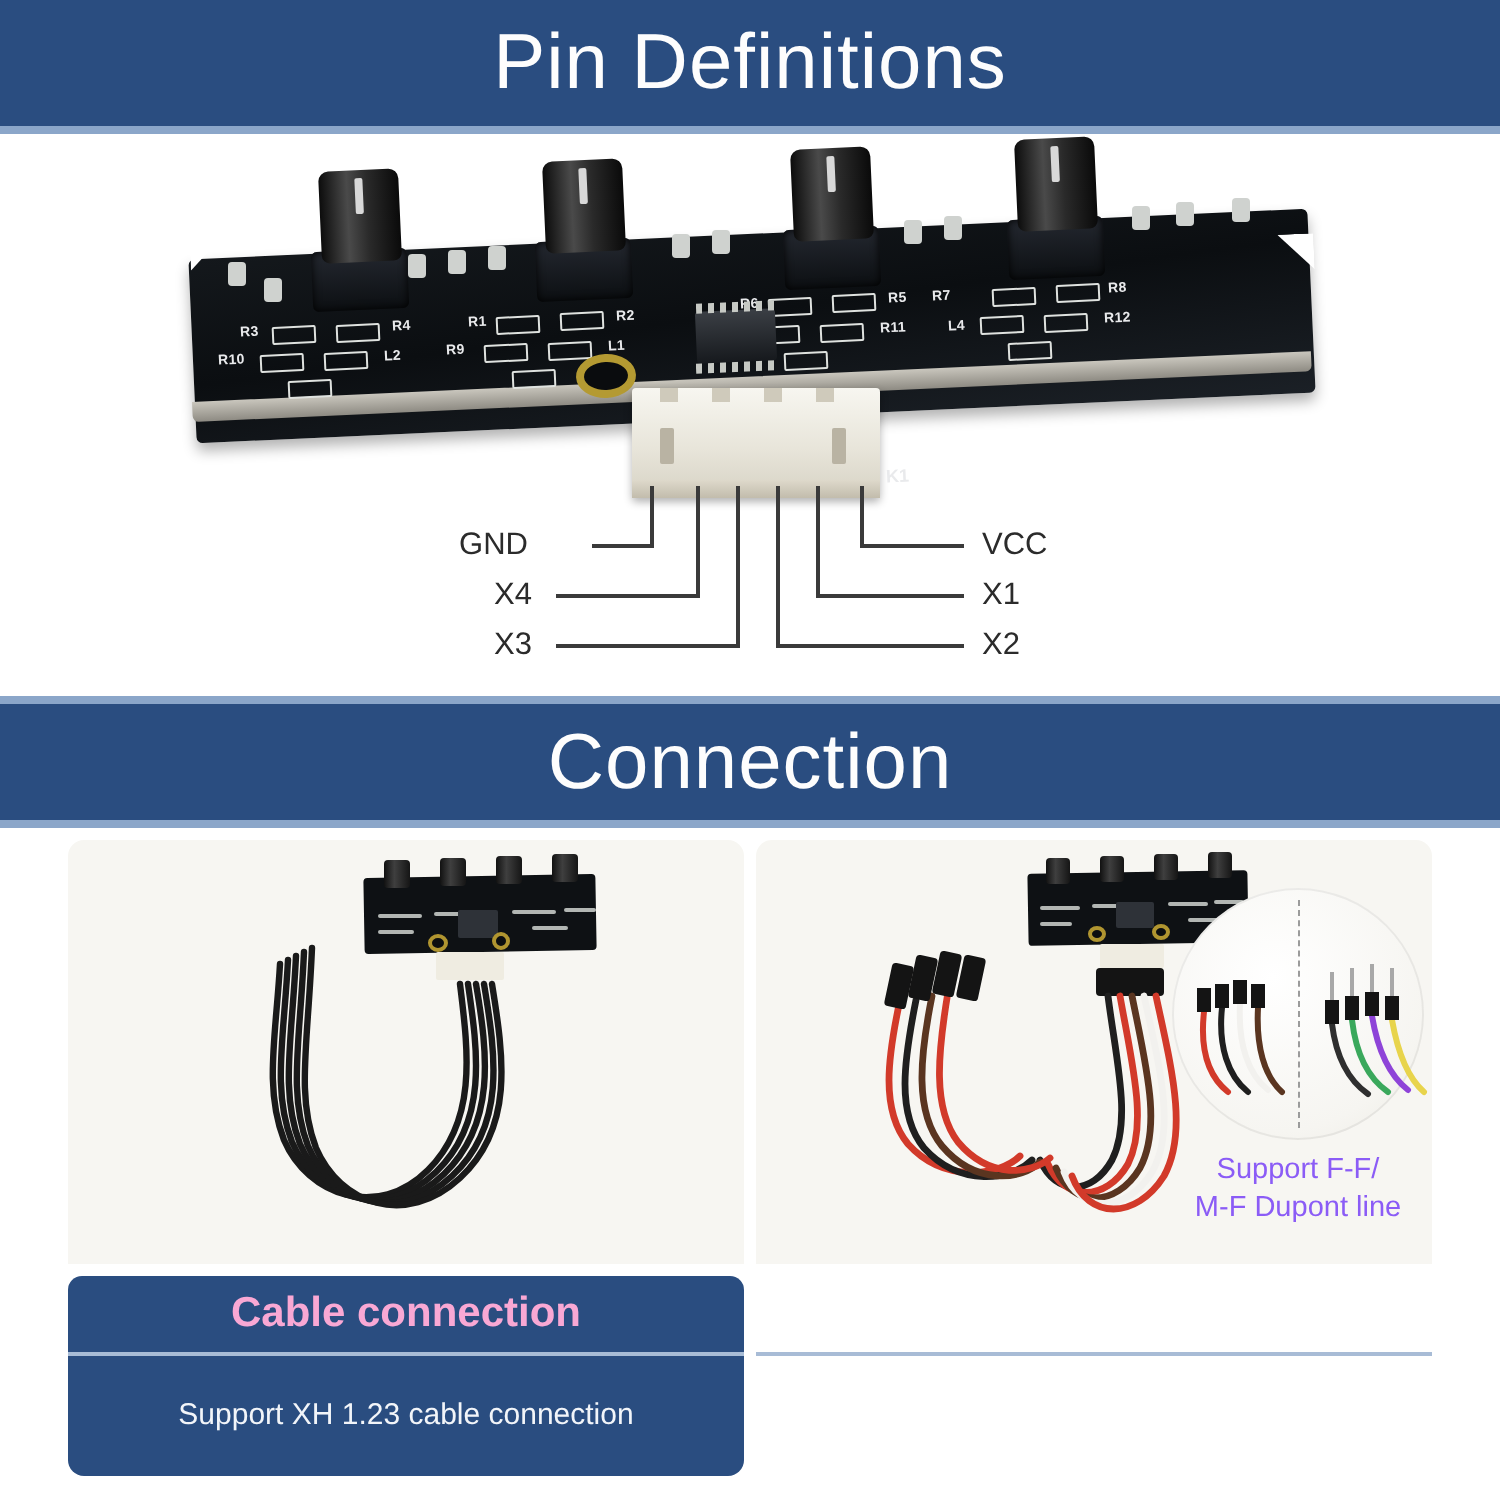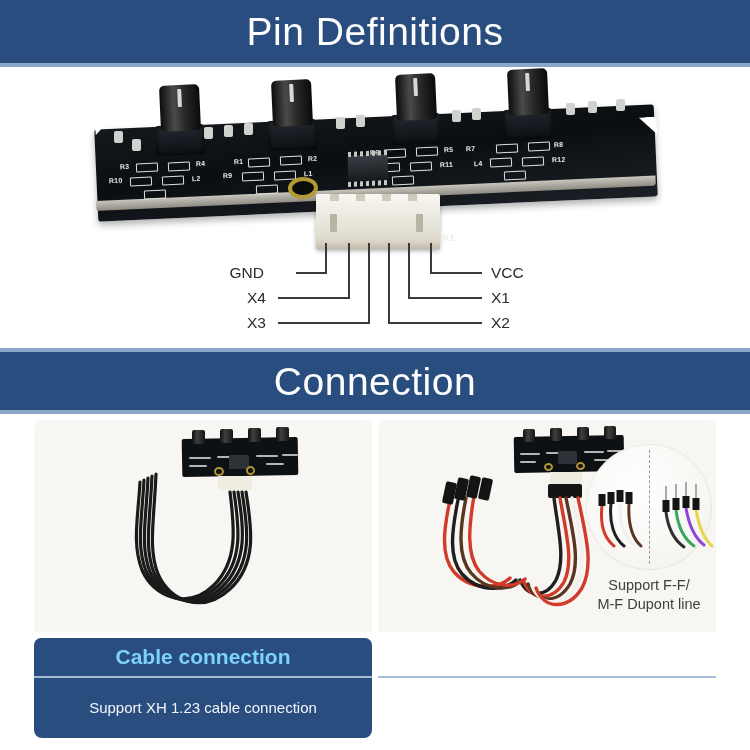--- a/index.html
+++ b/index.html
@@ -130,21 +130,21 @@
   .card { position:absolute; top:6px; width:338px; height:324px; }
   #card-left  { left: 34px; }
   #card-right { left: 378px; }
 
   .photo {
     position:absolute; left:0; top:0; width:338px; height:212px;
     background:#f7f6f2; border-radius:8px 8px 0 0; overflow:hidden;
   }
   .cap-title {
     position:absolute; left:0; top:218px; width:338px; height:38px;
-    background:#2a4d80; color:#7dd3fc;
+    background:#2a4d80; color:#f9a8d4;
     display:flex; align-items:center; justify-content:center;
     font-size:21px; font-weight:700;
     border-radius:7px 7px 0 0;
   }
   .cap-sep { position:absolute; left:0; top:256px; width:338px; height:2px; background:#a8bcd6; }
   .cap-body {
     position:absolute; left:0; top:258px; width:338px; height:60px;
     background:#2a4d80; color:#f2f5f9;
     display:flex; align-items:center; justify-content:center; text-align:center;
     font-size:15px; line-height:1.35; padding:0 10px;
@@ -159,21 +159,21 @@
   .mini-hole { position:absolute; border-radius:50%; background:#0c0e10; border:2px solid #b09530; }
   .mini-conn { position:absolute; background:#efece1; border-radius:1px; }
 
   .bubble {
     position:absolute; border-radius:50%;
     background: radial-gradient(circle at 40% 35%, #ffffff 0%, #f6f5f1 70%, #eceae3 100%);
     box-shadow: inset 0 0 0 1px rgba(0,0,0,.06);
   }
   .bubble-div { position:absolute; border-left:1.5px dashed #9b9b9b; }
   .support-txt {
-    position:absolute; font-size:14.5px; color:#404040; line-height:1.3; text-align:center;
+    position:absolute; font-size:14.5px; color:#8b5cf6; line-height:1.3; text-align:center;
     font-family:"Liberation Sans", sans-serif;
   }
 </style>
 </head>
 <body>
 
 <div class="page">
 
   <div class="band" id="band-pin">
     <span class="band-title">Pin Definitions</span>

